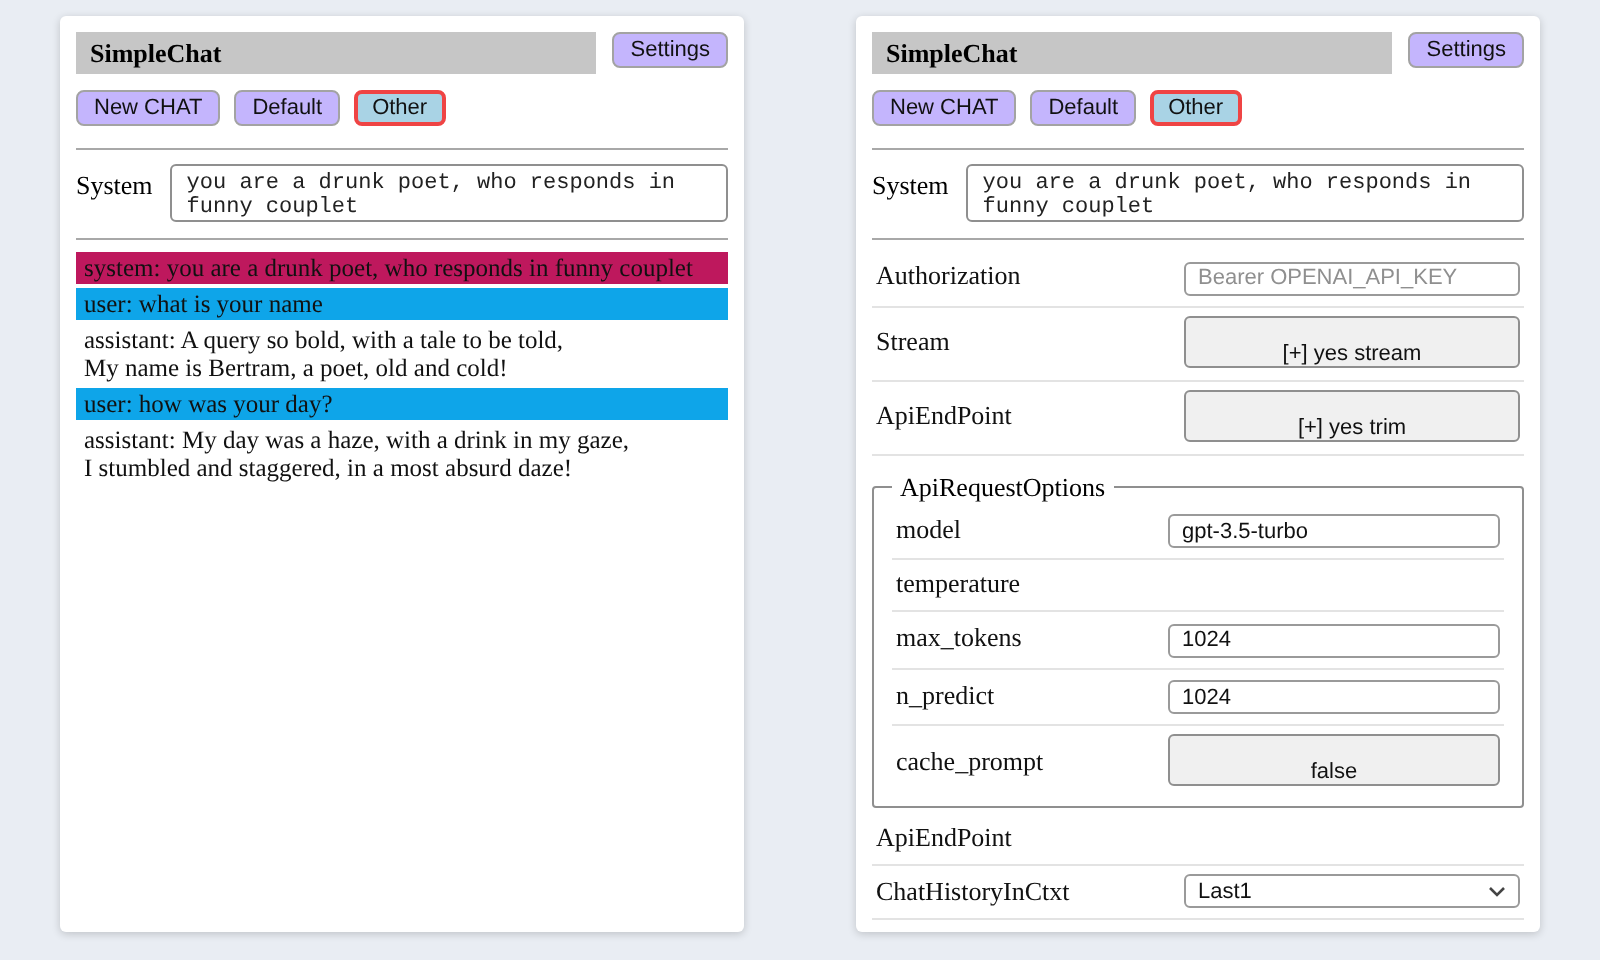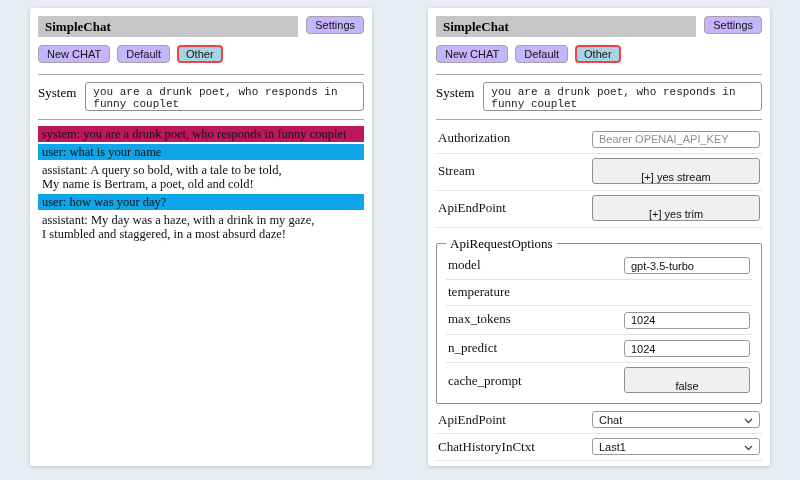--- a/index.html
+++ b/index.html
@@ -66,21 +66,21 @@
   .msg.user { background: #0ea5e9; }
   
   .settings-area { margin-top: -2px; }
   .cfg-row {
     display: flex; justify-content: space-between; align-items: center;
     padding: 4px 2px 5px;
     border-bottom: 1px solid #e3e3e3;
   }
   .cfg-label { font: 13px "Liberation Serif", serif; color: #111; }
   .cfg-ctrl { width: 168px; flex: 0 0 auto; }
-  fieldset.cfg-group .cfg-ctrl { width: 126px; }
+  fieldset.cfg-group .cfg-ctrl { width: 166px; }
   .cfg-ctrl input {
     width: 100%; height: 17px;
     font: 11px "Liberation Sans", sans-serif;
     border: 1px solid #9a9a9a; border-radius: 3px;
     padding: 1px 6px; outline: none; color: #111;
   }
   .cfg-btn {
     width: 100%; height: 17px;
     font: 11px "Liberation Sans", sans-serif;
     background: #f0f0f0;
@@ -193,28 +193,20 @@
           <span class="cfg-label">n_predict</span>
           <div class="cfg-ctrl"><input spellcheck="false" value="1024" style=""></div>
         </div>
         <div class="cfg-row">
           <span class="cfg-label">cache_prompt</span>
           <div class="cfg-ctrl"><button class="cfg-btn">false</button></div>
         </div>
       </fieldset>
       <div class="cfg-row">
         <span class="cfg-label">ApiEndPoint</span>
-        <div class="cfg-ctrl">
-          <div class="cfg-select">
-            <span>Chat</span>
-            <span><svg width="9" height="6" viewBox="0 0 9 6">
-                <polyline points="1,1 4.5,4.5 8,1" fill="none" stroke="#444" stroke-width="1.3"></polyline>
-              </svg></span>
-          </div>
-        </div>
       </div>
       <div class="cfg-row">
         <span class="cfg-label">ChatHistoryInCtxt</span>
         <div class="cfg-ctrl">
           <div class="cfg-select">
             <span>Last1</span>
             <span><svg width="9" height="6" viewBox="0 0 9 6">
                 <polyline points="1,1 4.5,4.5 8,1" fill="none" stroke="#444" stroke-width="1.3"></polyline>
               </svg></span>
           </div>

